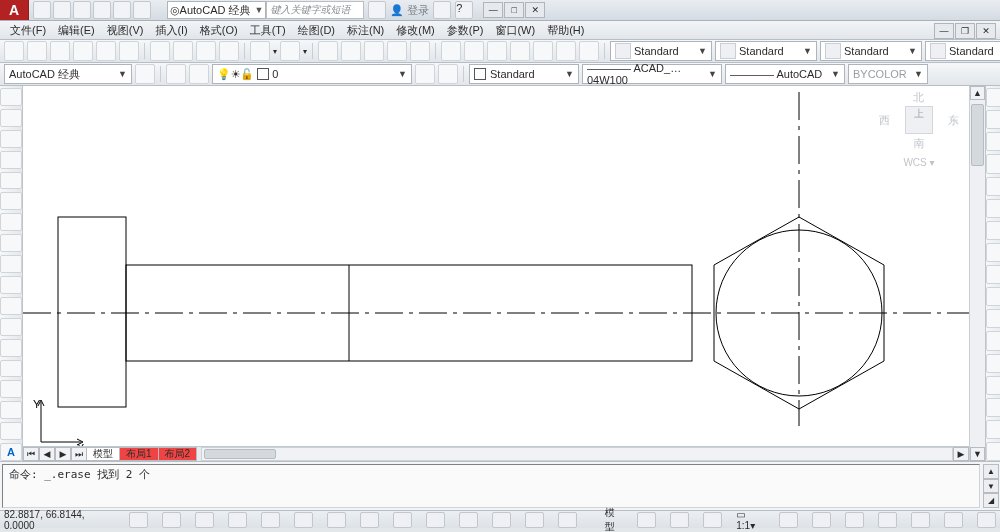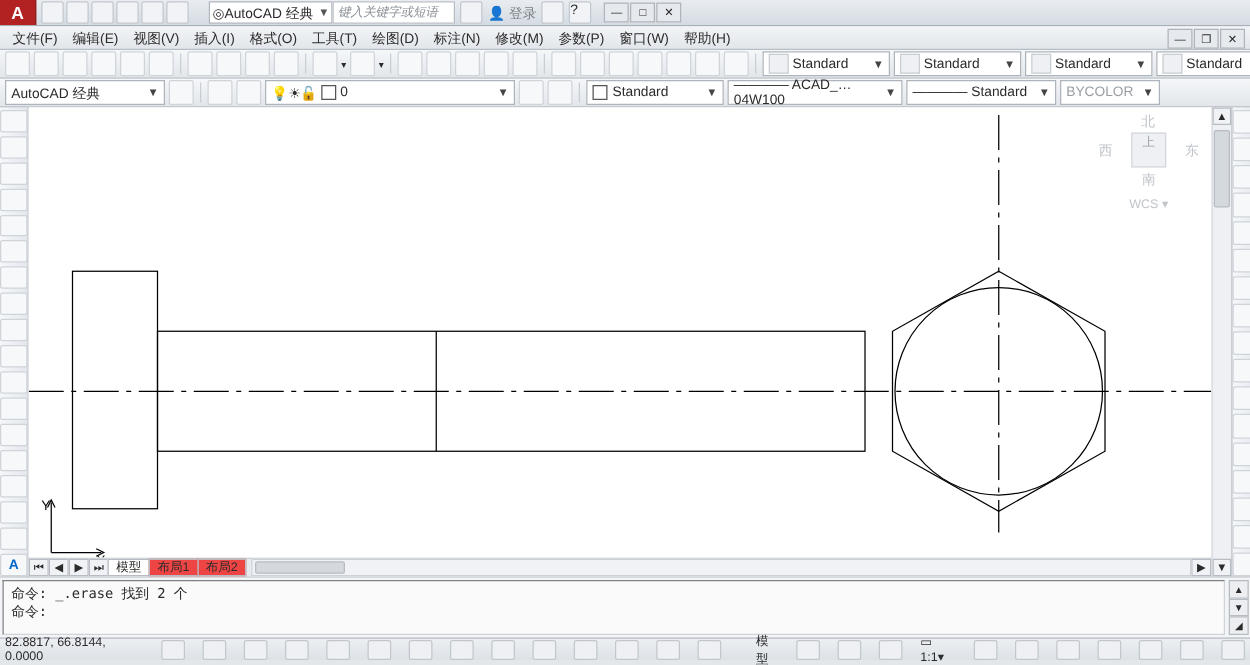--- a/index.html
+++ b/index.html
@@ -179,21 +179,21 @@
   <div class="dd" style="width:100px">
       <span style="width:10px;height:10px;background:#fff;border:1px solid #555;margin-right:4px"></span>
       <span>Standard</span>
       <span class="arrow">▼</span>
     </div>
   <div class="dd" style="width:130px">
       <span>———— ACAD_…04W100</span>
       <span class="arrow">▼</span>
     </div>
   <div class="dd" style="width:110px">
-      <span>———— Standard</span>
+      <span>———— AutoCAD</span>
       <span class="arrow">▼</span>
     </div>
   <div class="dd" style="width:70px;color:#9a9ea3">
       <span>BYCOLOR</span>
       <span class="arrow">▼</span>
     </div>
 </div>
 
 <div class="main">
 
@@ -300,21 +300,20 @@
     <div class="vbtn"></div>
     <div class="vbtn"></div>
     <div class="vbtn"></div>
     <div class="vbtn"></div>
   </div>
 </div>
 
 <div class="cmd">
   <div class="cmd-lines">
     <div>命令: _.erase 找到 2 个</div>
-    <div>命令:</div>
   </div>
   <div class="cmd-side">
     <div class="cmd-sbtn">▲</div>
     <div class="cmd-sbtn">▼</div>
     <div class="cmd-sbtn">◢</div>
   </div>
 </div>
 
 <div class="status">
   <span class="coords">82.8817, 66.8144, 0.0000</span>

